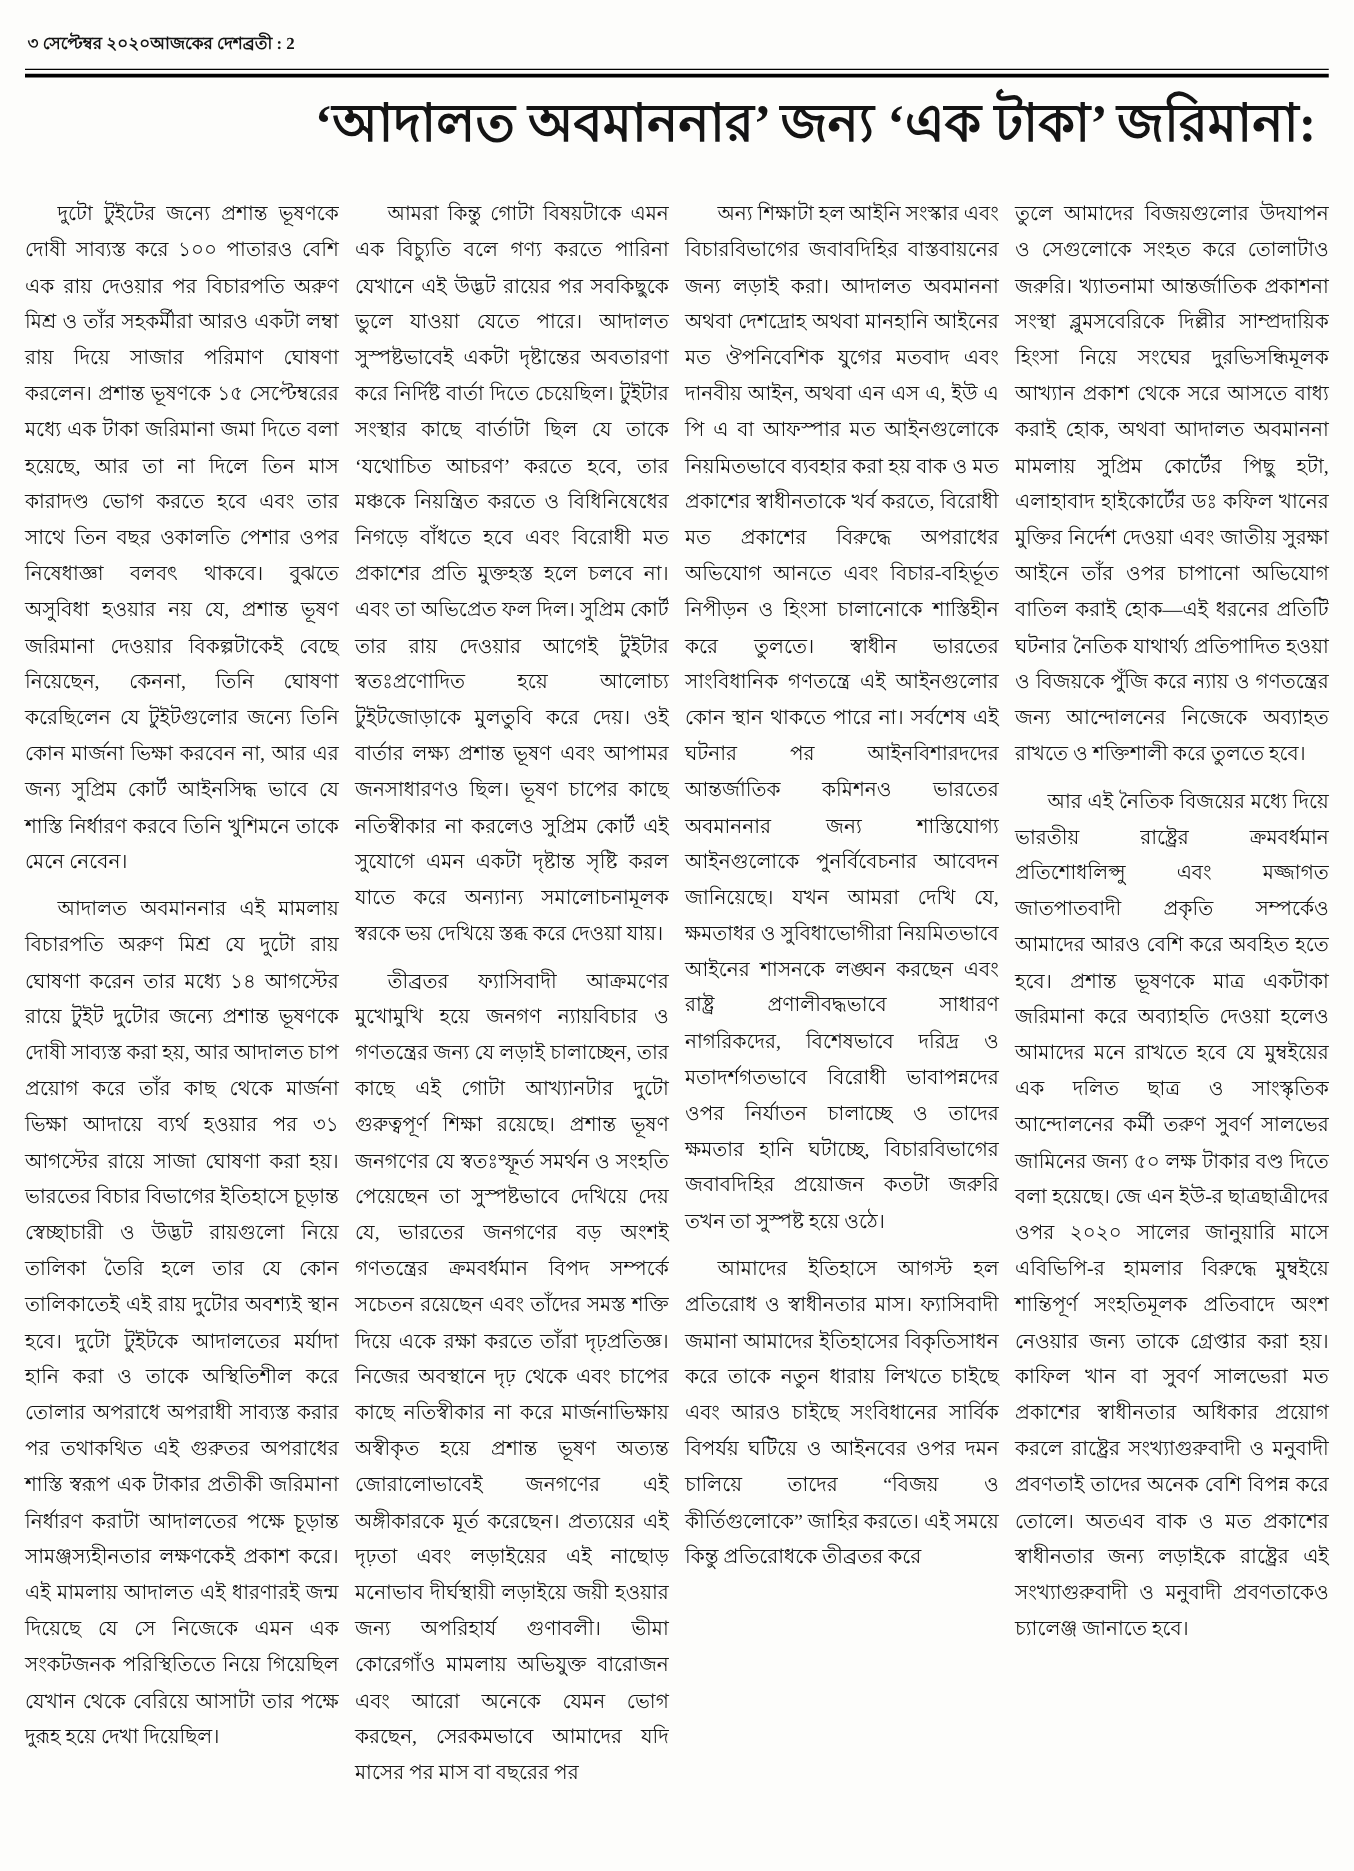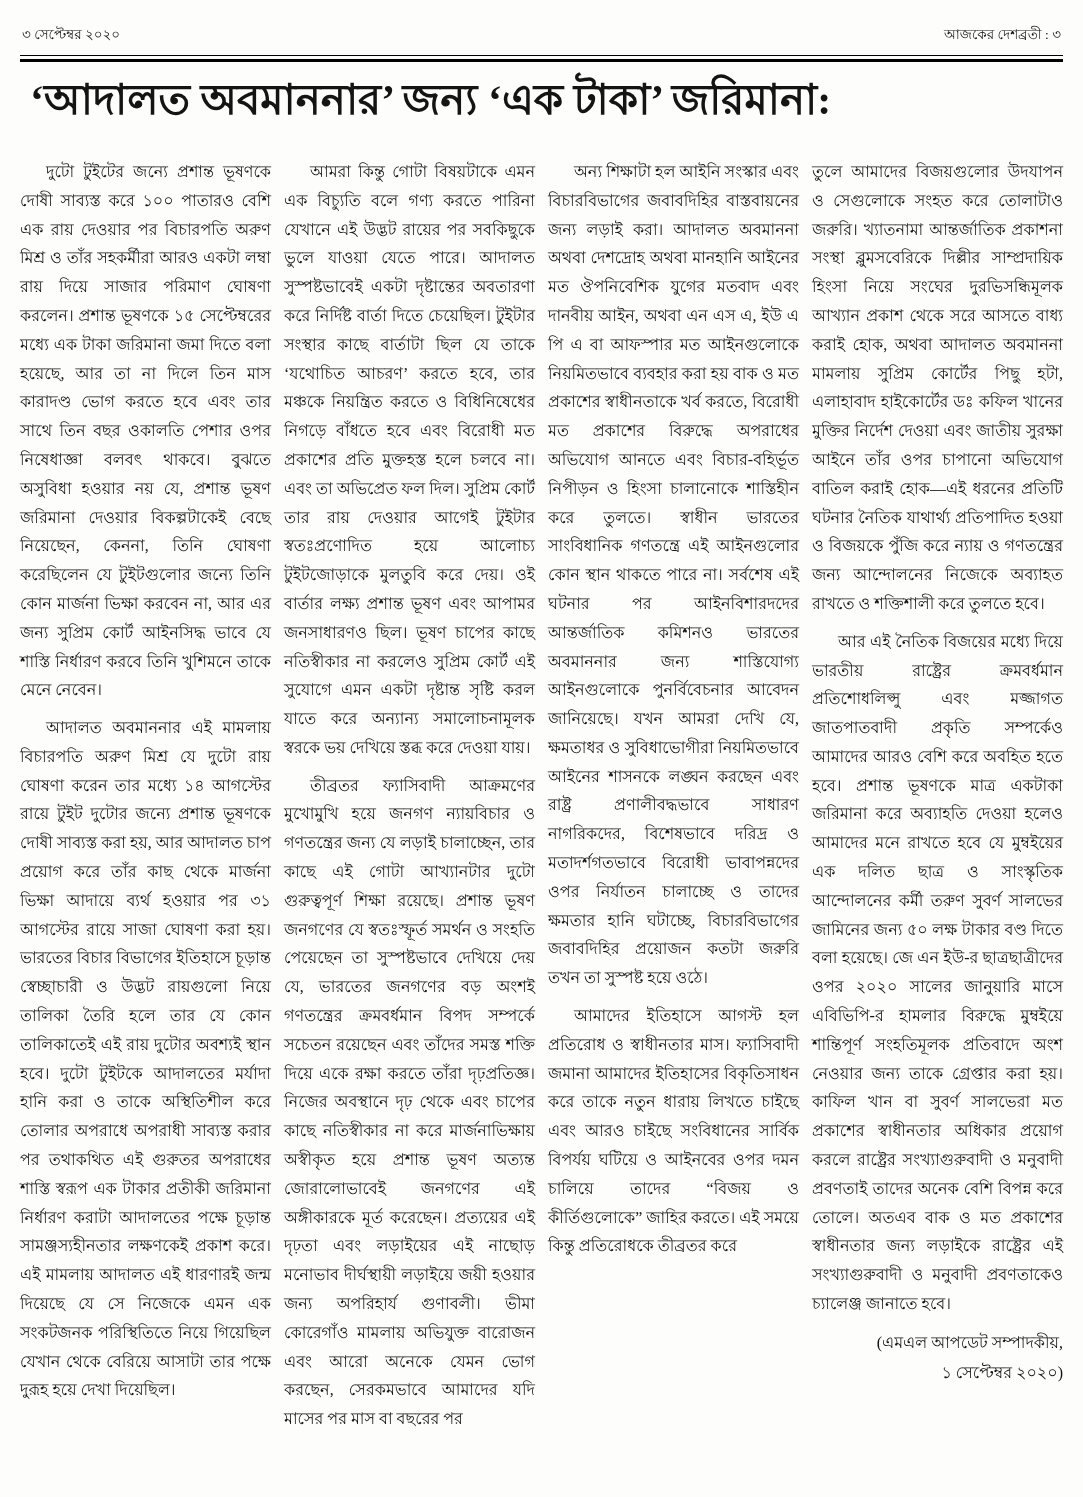--- a/index.html
+++ b/index.html
@@ -3,48 +3,48 @@
 <meta charset="utf-8">
 <style>
   html, body { margin: 0; padding: 0; background: #ffffff; }
   .page {
     width: 1083px; height: 1497px; box-sizing: border-box;
     margin: 0 auto; background: #fdfdfb; color: #141414;
     font-family: "Liberation Serif", "DejaVu Serif", serif;
     padding: 24px 20px 0 20px; overflow: hidden; position: relative;
   }
   .topbar {
-    display: flex; justify-content: space-between; align-items: baseline;
-    font-size: 13.5px; font-weight: 400; padding: 0 2px 4px 2px;
+    display: flex; justify-content: flex-start; align-items: baseline;
+    font-size: 13.5px; font-weight: 700; padding: 0 2px 4px 2px;
   }
   .double-rule {
     height: 3px; border-top: 1.5px solid #000; border-bottom: 3px solid #000;
     margin: 4px 0 2px 0;
   }
   .headline {
-    margin: 10px 10px 12px 10px; text-align: left;
+    margin: 10px 10px 12px 10px; text-align: right;
     font-size: 42px; line-height: 1.38; font-weight: 700; letter-spacing: 0; font-family: Liberation Serif, serif;
   }
   .hl-line { display: block; }
   .cols { display: flex; gap: 13px; align-items: stretch; margin-top: 28px; }
   .col { flex: 1 1 0; min-width: 0; text-align: justify; }
   .bodytext { font-size: 16px; line-height: 28.8px; }
   .bodytext p { margin: 0 0 9px 0; text-indent: 26px; }
   .bodytext p.cont { text-indent: 0; }
   .credit { text-align: right; line-height: 30px; margin-top: 4px; }
   .credit span { display: block; }
 </style>
 </head>
 <body>
 
 <div class="page">
 
   <header class="topbar">
     <span>৩ সেপ্টেম্বর ২০২০</span>
-    <span>আজকের দেশব্রতী : ৩</span>
+    <span>আজকের দেশব্রতী : 2</span>
   </header>
   <div class="double-rule"></div>
 
   <section>
     <h1 class="headline">
       <span class="hl-line">‘আদালত অবমাননার’ জন্য ‘এক টাকা’ জরিমানা:</span>
     </h1>
 
     <div class="cols bodytext">
       <div class="col">
@@ -55,21 +55,17 @@
         <p>আমরা কিন্তু গোটা বিষয়টাকে এমন এক বিচ্যুতি বলে গণ্য করতে পারিনা যেখানে এই উদ্ভট রায়ের পর সবকিছুকে ভুলে যাওয়া যেতে পারে। আদালত সুস্পষ্টভাবেই একটা দৃষ্টান্তের অবতারণা করে নির্দিষ্ট বার্তা দিতে চেয়েছিল। টুইটার সংস্থার কাছে বার্তাটা ছিল যে তাকে ‘যথোচিত আচরণ’ করতে হবে, তার মঞ্চকে নিয়ন্ত্রিত করতে ও বিধিনিষেধের নিগড়ে বাঁধতে হবে এবং বিরোধী মত প্রকাশের প্রতি মুক্তহস্ত হলে চলবে না। এবং তা অভিপ্রেত ফল দিল। সুপ্রিম কোর্ট তার রায় দেওয়ার আগেই টুইটার স্বতঃপ্রণোদিত হয়ে আলোচ্য টুইটজোড়াকে মুলতুবি করে দেয়। ওই বার্তার লক্ষ্য প্রশান্ত ভূষণ এবং আপামর জনসাধারণও ছিল। ভূষণ চাপের কাছে নতিস্বীকার না করলেও সুপ্রিম কোর্ট এই সুযোগে এমন একটা দৃষ্টান্ত সৃষ্টি করল যাতে করে অন্যান্য সমালোচনামূলক স্বরকে ভয় দেখিয়ে স্তব্ধ করে দেওয়া যায়।</p>
         <p>তীব্রতর ফ্যাসিবাদী আক্রমণের মুখোমুখি হয়ে জনগণ ন্যায়বিচার ও গণতন্ত্রের জন্য যে লড়াই চালাচ্ছেন, তার কাছে এই গোটা আখ্যানটার দুটো গুরুত্বপূর্ণ শিক্ষা রয়েছে। প্রশান্ত ভূষণ জনগণের যে স্বতঃস্ফূর্ত সমর্থন ও সংহতি পেয়েছেন তা সুস্পষ্টভাবে দেখিয়ে দেয় যে, ভারতের জনগণের বড় অংশই গণতন্ত্রের ক্রমবর্ধমান বিপদ সম্পর্কে সচেতন রয়েছেন এবং তাঁদের সমস্ত শক্তি দিয়ে একে রক্ষা করতে তাঁরা দৃঢ়প্রতিজ্ঞ। নিজের অবস্থানে দৃঢ় থেকে এবং চাপের কাছে নতিস্বীকার না করে মার্জনাভিক্ষায় অস্বীকৃত হয়ে প্রশান্ত ভূষণ অত্যন্ত জোরালোভাবেই জনগণের এই অঙ্গীকারকে মূর্ত করেছেন। প্রত্যয়ের এই দৃঢ়তা এবং লড়াইয়ের এই নাছোড় মনোভাব দীর্ঘস্থায়ী লড়াইয়ে জয়ী হওয়ার জন্য অপরিহার্য গুণাবলী। ভীমা কোরেগাঁও মামলায় অভিযুক্ত বারোজন এবং আরো অনেকে যেমন ভোগ করছেন, সেরকমভাবে আমাদের যদি মাসের পর মাস বা বছরের পর</p>
       </div>
       <div class="col">
         <p>অন্য শিক্ষাটা হল আইনি সংস্কার এবং বিচারবিভাগের জবাবদিহির বাস্তবায়নের জন্য লড়াই করা। আদালত অবমাননা অথবা দেশদ্রোহ অথবা মানহানি আইনের মত ঔপনিবেশিক যুগের মতবাদ এবং দানবীয় আইন, অথবা এন এস এ, ইউ এ পি এ বা আফস্পার মত আইনগুলোকে নিয়মিতভাবে ব্যবহার করা হয় বাক ও মত প্রকাশের স্বাধীনতাকে খর্ব করতে, বিরোধী মত প্রকাশের বিরুদ্ধে অপরাধের অভিযোগ আনতে এবং বিচার-বহির্ভূত নিপীড়ন ও হিংসা চালানোকে শাস্তিহীন করে তুলতে। স্বাধীন ভারতের সাংবিধানিক গণতন্ত্রে এই আইনগুলোর কোন স্থান থাকতে পারে না। সর্বশেষ এই ঘটনার পর আইনবিশারদদের আন্তর্জাতিক কমিশনও ভারতের অবমাননার জন্য শাস্তিযোগ্য আইনগুলোকে পুনর্বিবেচনার আবেদন জানিয়েছে। যখন আমরা দেখি যে, ক্ষমতাধর ও সুবিধাভোগীরা নিয়মিতভাবে আইনের শাসনকে লঙ্ঘন করছেন এবং রাষ্ট্র প্রণালীবদ্ধভাবে সাধারণ নাগরিকদের, বিশেষভাবে দরিদ্র ও মতাদর্শগতভাবে বিরোধী ভাবাপন্নদের ওপর নির্যাতন চালাচ্ছে ও তাদের ক্ষমতার হানি ঘটাচ্ছে, বিচারবিভাগের জবাবদিহির প্রয়োজন কতটা জরুরি তখন তা সুস্পষ্ট হয়ে ওঠে।</p>
         <p>আমাদের ইতিহাসে আগস্ট হল প্রতিরোধ ও স্বাধীনতার মাস। ফ্যাসিবাদী জমানা আমাদের ইতিহাসের বিকৃতিসাধন করে তাকে নতুন ধারায় লিখতে চাইছে এবং আরও চাইছে সংবিধানের সার্বিক বিপর্যয় ঘটিয়ে ও আইনবের ওপর দমন চালিয়ে তাদের “বিজয় ও কীর্তিগুলোকে” জাহির করতে। এই সময়ে কিন্তু প্রতিরোধকে তীব্রতর করে</p>
       </div>
       <div class="col">
         <p class="cont">তুলে আমাদের বিজয়গুলোর উদযাপন ও সেগুলোকে সংহত করে তোলাটাও জরুরি। খ্যাতনামা আন্তর্জাতিক প্রকাশনা সংস্থা ব্লুমসবেরিকে দিল্লীর সাম্প্রদায়িক হিংসা নিয়ে সংঘের দুরভিসন্ধিমূলক আখ্যান প্রকাশ থেকে সরে আসতে বাধ্য করাই হোক, অথবা আদালত অবমাননা মামলায় সুপ্রিম কোর্টের পিছু হটা, এলাহাবাদ হাইকোর্টের ডঃ কফিল খানের মুক্তির নির্দেশ দেওয়া এবং জাতীয় সুরক্ষা আইনে তাঁর ওপর চাপানো অভিযোগ বাতিল করাই হোক—এই ধরনের প্রতিটি ঘটনার নৈতিক যাথার্থ্য প্রতিপাদিত হওয়া ও বিজয়কে পুঁজি করে ন্যায় ও গণতন্ত্রের জন্য আন্দোলনের নিজেকে অব্যাহত রাখতে ও শক্তিশালী করে তুলতে হবে।</p>
         <p>আর এই নৈতিক বিজয়ের মধ্যে দিয়ে ভারতীয় রাষ্ট্রের ক্রমবর্ধমান প্রতিশোধলিপ্সু এবং মজ্জাগত জাতপাতবাদী প্রকৃতি সম্পর্কেও আমাদের আরও বেশি করে অবহিত হতে হবে। প্রশান্ত ভূষণকে মাত্র একটাকা জরিমানা করে অব্যাহতি দেওয়া হলেও আমাদের মনে রাখতে হবে যে মুম্বইয়ের এক দলিত ছাত্র ও সাংস্কৃতিক আন্দোলনের কর্মী তরুণ সুবর্ণ সালভের জামিনের জন্য ৫০ লক্ষ টাকার বণ্ড দিতে বলা হয়েছে। জে এন ইউ-র ছাত্রছাত্রীদের ওপর ২০২০ সালের জানুয়ারি মাসে এবিভিপি-র হামলার বিরুদ্ধে মুম্বইয়ে শান্তিপূর্ণ সংহতিমূলক প্রতিবাদে অংশ নেওয়ার জন্য তাকে গ্রেপ্তার করা হয়। কাফিল খান বা সুবর্ণ সালভেরা মত প্রকাশের স্বাধীনতার অধিকার প্রয়োগ করলে রাষ্ট্রের সংখ্যাগুরুবাদী ও মনুবাদী প্রবণতাই তাদের অনেক বেশি বিপন্ন করে তোলে। অতএব বাক ও মত প্রকাশের স্বাধীনতার জন্য লড়াইকে রাষ্ট্রের এই সংখ্যাগুরুবাদী ও মনুবাদী প্রবণতাকেও চ্যালেঞ্জ জানাতে হবে।</p>
-        <div class="credit">
-          <span>(এমএল আপডেট সম্পাদকীয়,</span>
-          <span>১ সেপ্টেম্বর ২০২০)</span>
-        </div>
       </div>
     </div>
   </section>
 
 </div>
 
 </body></html>

